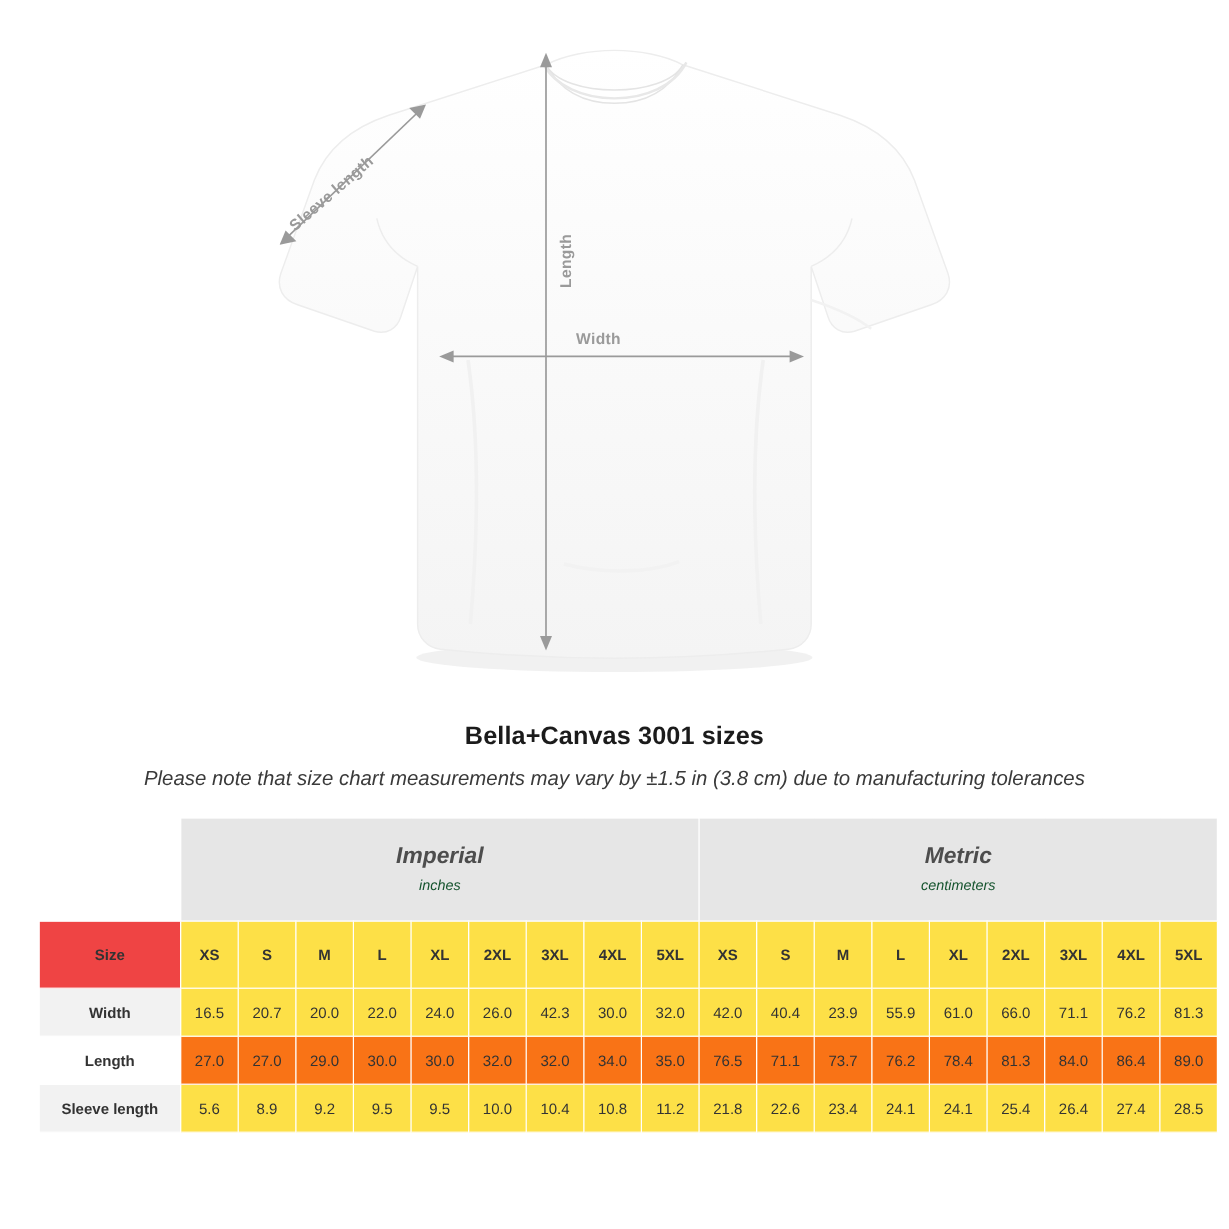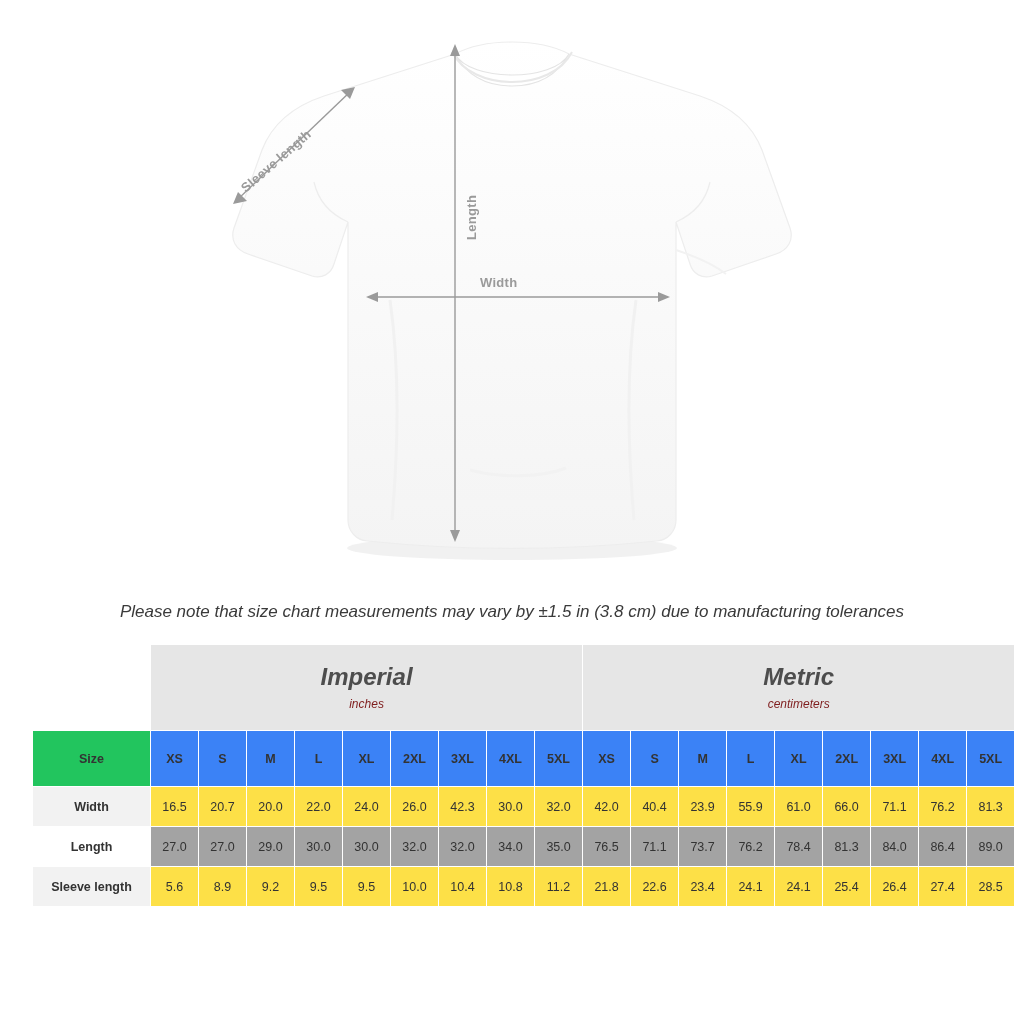--- a/index.html
+++ b/index.html
@@ -78,56 +78,56 @@
     color: #333333;
     padding: 0;
     height: 40px;
   }
   .unit-head {
     background: #e6e6e6;
     height: 86px !important;
     color: #555555;
   }
   .unit-head .u-name {
-    font-size: 24px;
+    font-size: 19px;
     font-style: italic;
     font-weight: bold;
     color: #4d4d4d;
     display: block;
     line-height: 1.1;
   }
   .unit-head .u-sub {
     font-size: 12px;
     font-style: italic;
-    color: #7f1d1d;
+    color: #14532d;
     display: block;
     margin-top: 7px;
   }
   .corner-cell {
     background: #ffffff;
     border: none !important;
   }
   .hdr-row td {
-    background: #3b82f6;
+    background: #fde047;
     font-weight: bold;
     color: #333333;
     height: 56px !important;
     font-size: 13px;
   }
   .hdr-row td.rowlabel-head {
-    background: #22c55e;
+    background: #ef4444;
   }
   .row-label {
     font-weight: bold;
     font-size: 13px;
     color: #333333;
     background: #f2f2f2;
   }
   tr.band td { background: #fde047; }
-  tr.plain td { background: #a3a3a3; }
+  tr.plain td { background: #f97316; }
   tr.plain td.row-label { background: #ffffff; }
   tr.band td.row-label { background: #f2f2f2; }
   .first-col { width: 118px; }
   .val-col { width: 48px; }
 </style>
 </head>
 <body>
 
 <div id="root">
 
@@ -188,20 +188,21 @@
       <polygon points="355,87 341,90 350,99" fill="#9a9a9a"></polygon>
       <polygon points="233,204 247,201 238,192" fill="#9a9a9a"></polygon>
     </svg>
 
     <div class="dim-label sleeve" style="left:238px; top:184px;">Sleeve length</div>
     <div class="dim-label vertical" style="left:464px; top:240px;">Length</div>
     <div class="dim-label" style="left:480px; top:275px;">Width</div>
   </div>
 
   <div class="title-block">
+    <div class="chart-title">Bella+Canvas 3001 sizes</div>
     <div class="chart-note">Please note that size chart measurements may vary by ±1.5 in (3.8 cm) due to manufacturing tolerances</div>
   </div>
 
   <div class="table-wrap">
     <table class="size-table">
       <colgroup>
         <col class="first-col">
         <col class="val-col">
           <col class="val-col">
           <col class="val-col">

